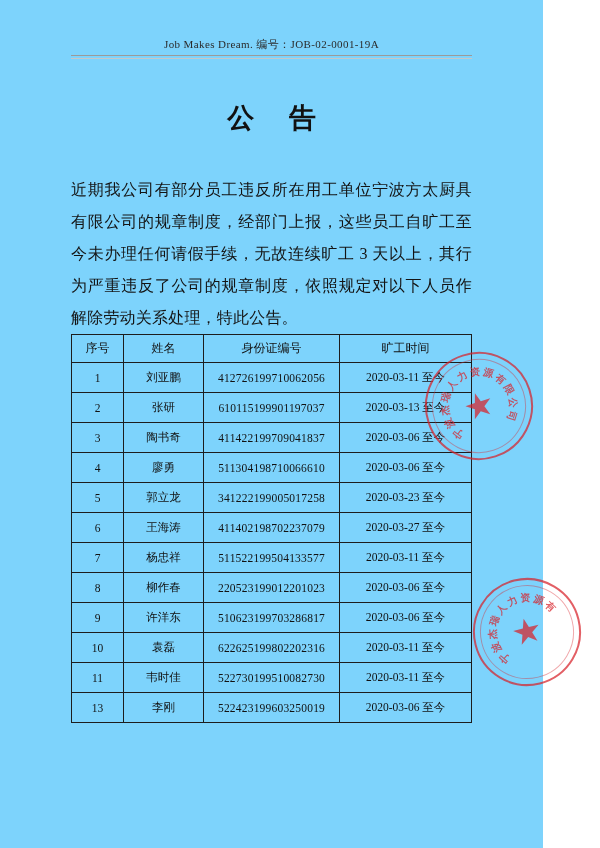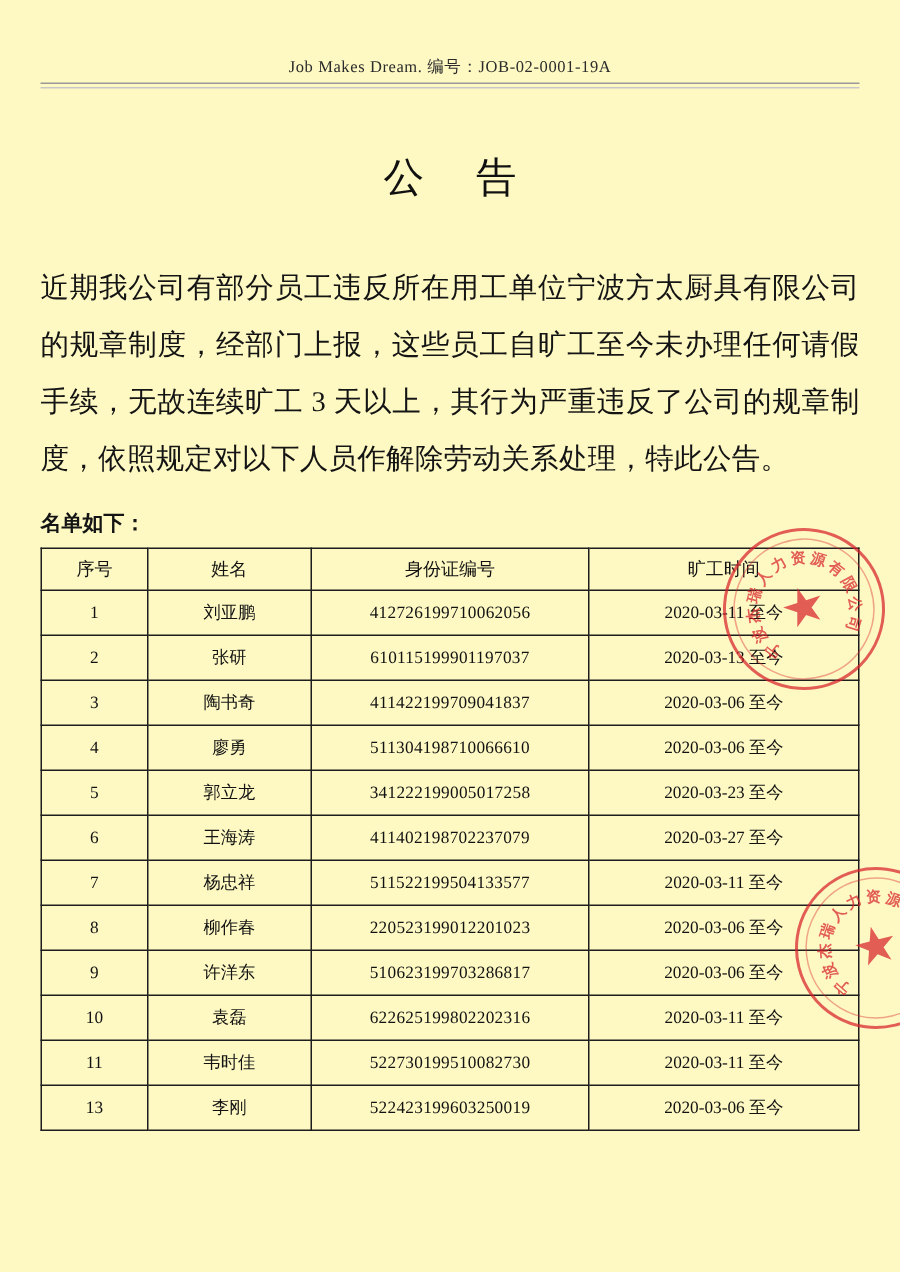--- a/index.html
+++ b/index.html
@@ -10,25 +10,25 @@
     width: 600px;
     height: 848px;
     background: #ffffff;
     font-family: "Liberation Serif", "DejaVu Serif", serif;
     color: #1a1a1a;
     overflow: hidden;
     position: relative;
   }
   .page {
     position: relative;
-    width: 600px;
+    width: 543px;
     height: 848px;
     box-sizing: border-box;
-    padding: 0 27px;
-    background: #fef9c3;
+    padding: 0 71px;
+    background: #7dd3fc;
   }
   
   .header {
     position: relative;
     height: 52px;
     display: flex;
     align-items: flex-end;
     justify-content: center;
     padding-bottom: 4px;
   }
@@ -48,31 +48,31 @@
     background: #9a9a9a;
   }
   .header-rule.thin {
     bottom: -3px;
     height: 1px;
     background: #c7c7c7;
   }
   .title {
     text-align: center;
     font-size: 27px;
-    font-weight: normal;
+    font-weight: bold;
     letter-spacing: 14px;
     margin-top: 44px;
     margin-bottom: 0;
     text-indent: 14px;
     font-family: "Liberation Serif", "DejaVu Serif", serif;
     color: #111;
   }
   .body-text {
     margin-top: 38px;
-    font-size: 19px;
+    font-size: 16px;
     line-height: 2.0;
     text-align: justify;
     text-justify: inter-ideograph;
     letter-spacing: 0.2px;
     color: #141414;
   }
   .list-label {
     margin-top: 14px;
     margin-bottom: 7px;
     font-size: 14px;
@@ -164,21 +164,20 @@
   <div class="header">
     <div class="header-text">Job Makes Dream. 编号：JOB-02-0001-19A</div>
     <div class="header-rule"></div>
     <div class="header-rule thin"></div>
   </div>
 
   <div class="title">公 告</div>
 
   <div class="body-text">近期我公司有部分员工违反所在用工单位宁波方太厨具有限公司的规章制度，经部门上报，这些员工自旷工至今未办理任何请假手续，无故连续旷工 3 天以上，其行为严重违反了公司的规章制度，依照规定对以下人员作解除劳动关系处理，特此公告。</div>
 
-  <div class="list-label">名单如下：</div>
 
   <table class="roster">
     <colgroup>
       <col class="c-idx">
         <col class="c-name">
         <col class="c-id">
         <col class="c-date">
     </colgroup>
     <thead>
       <tr>

